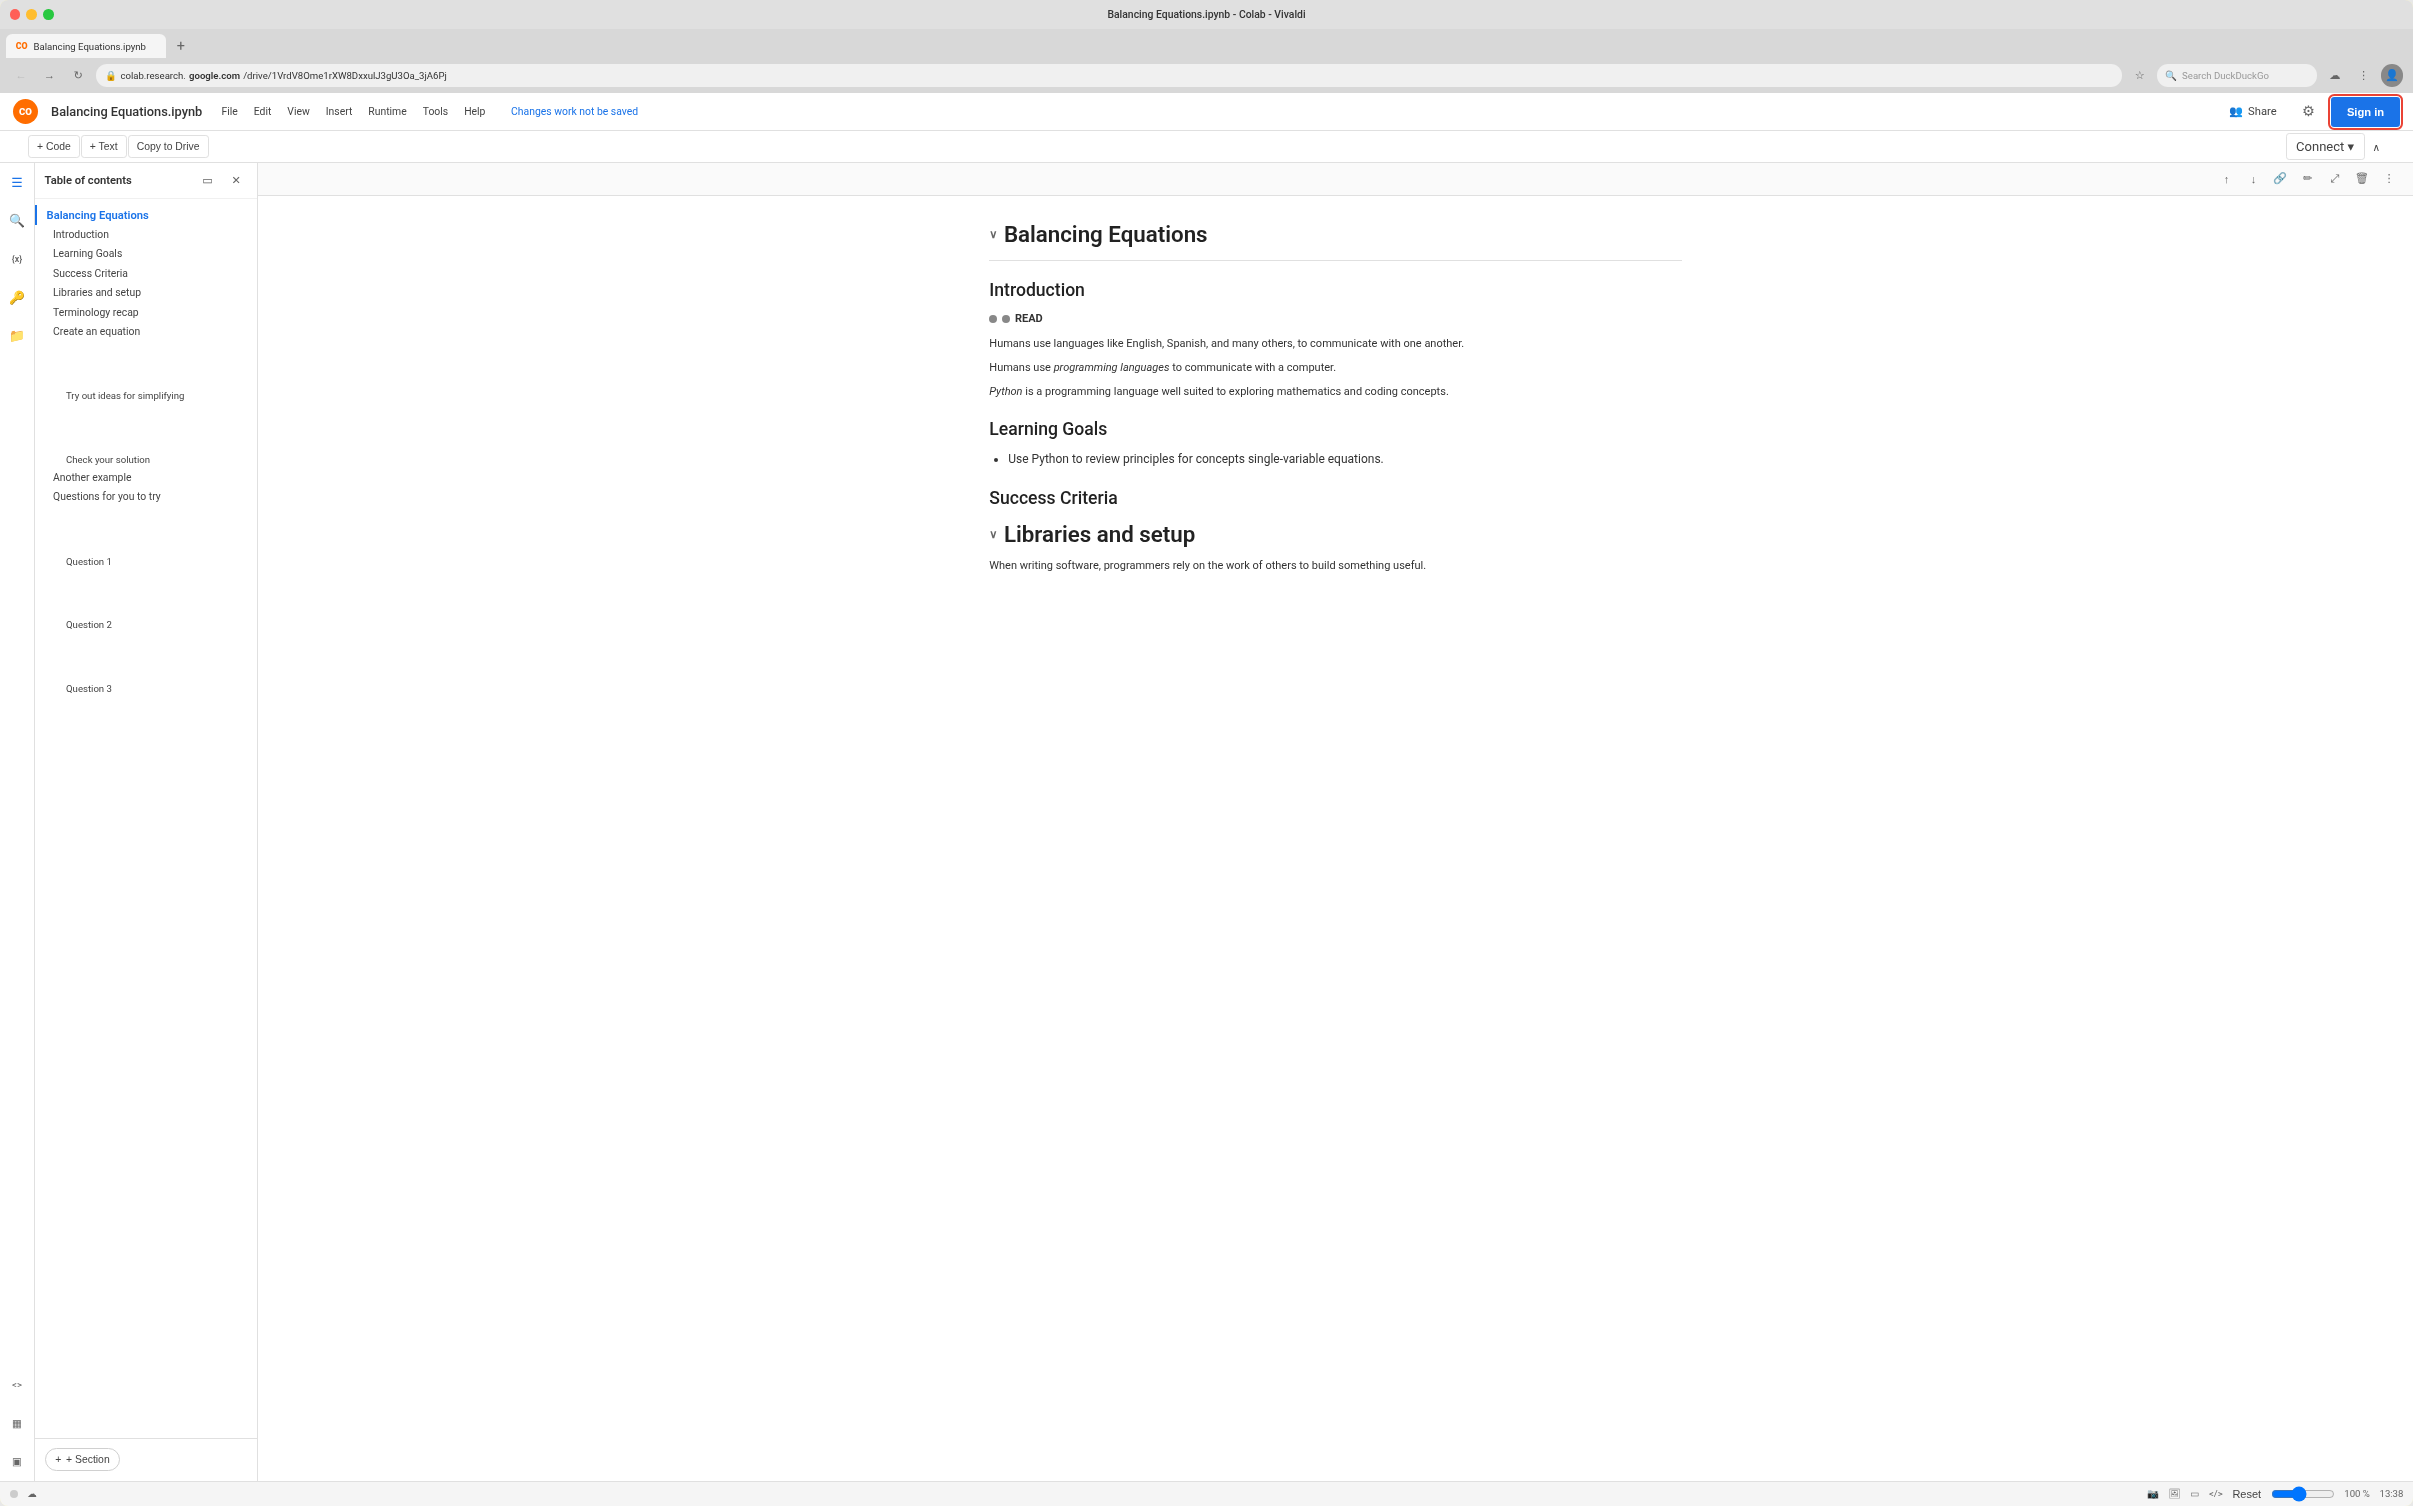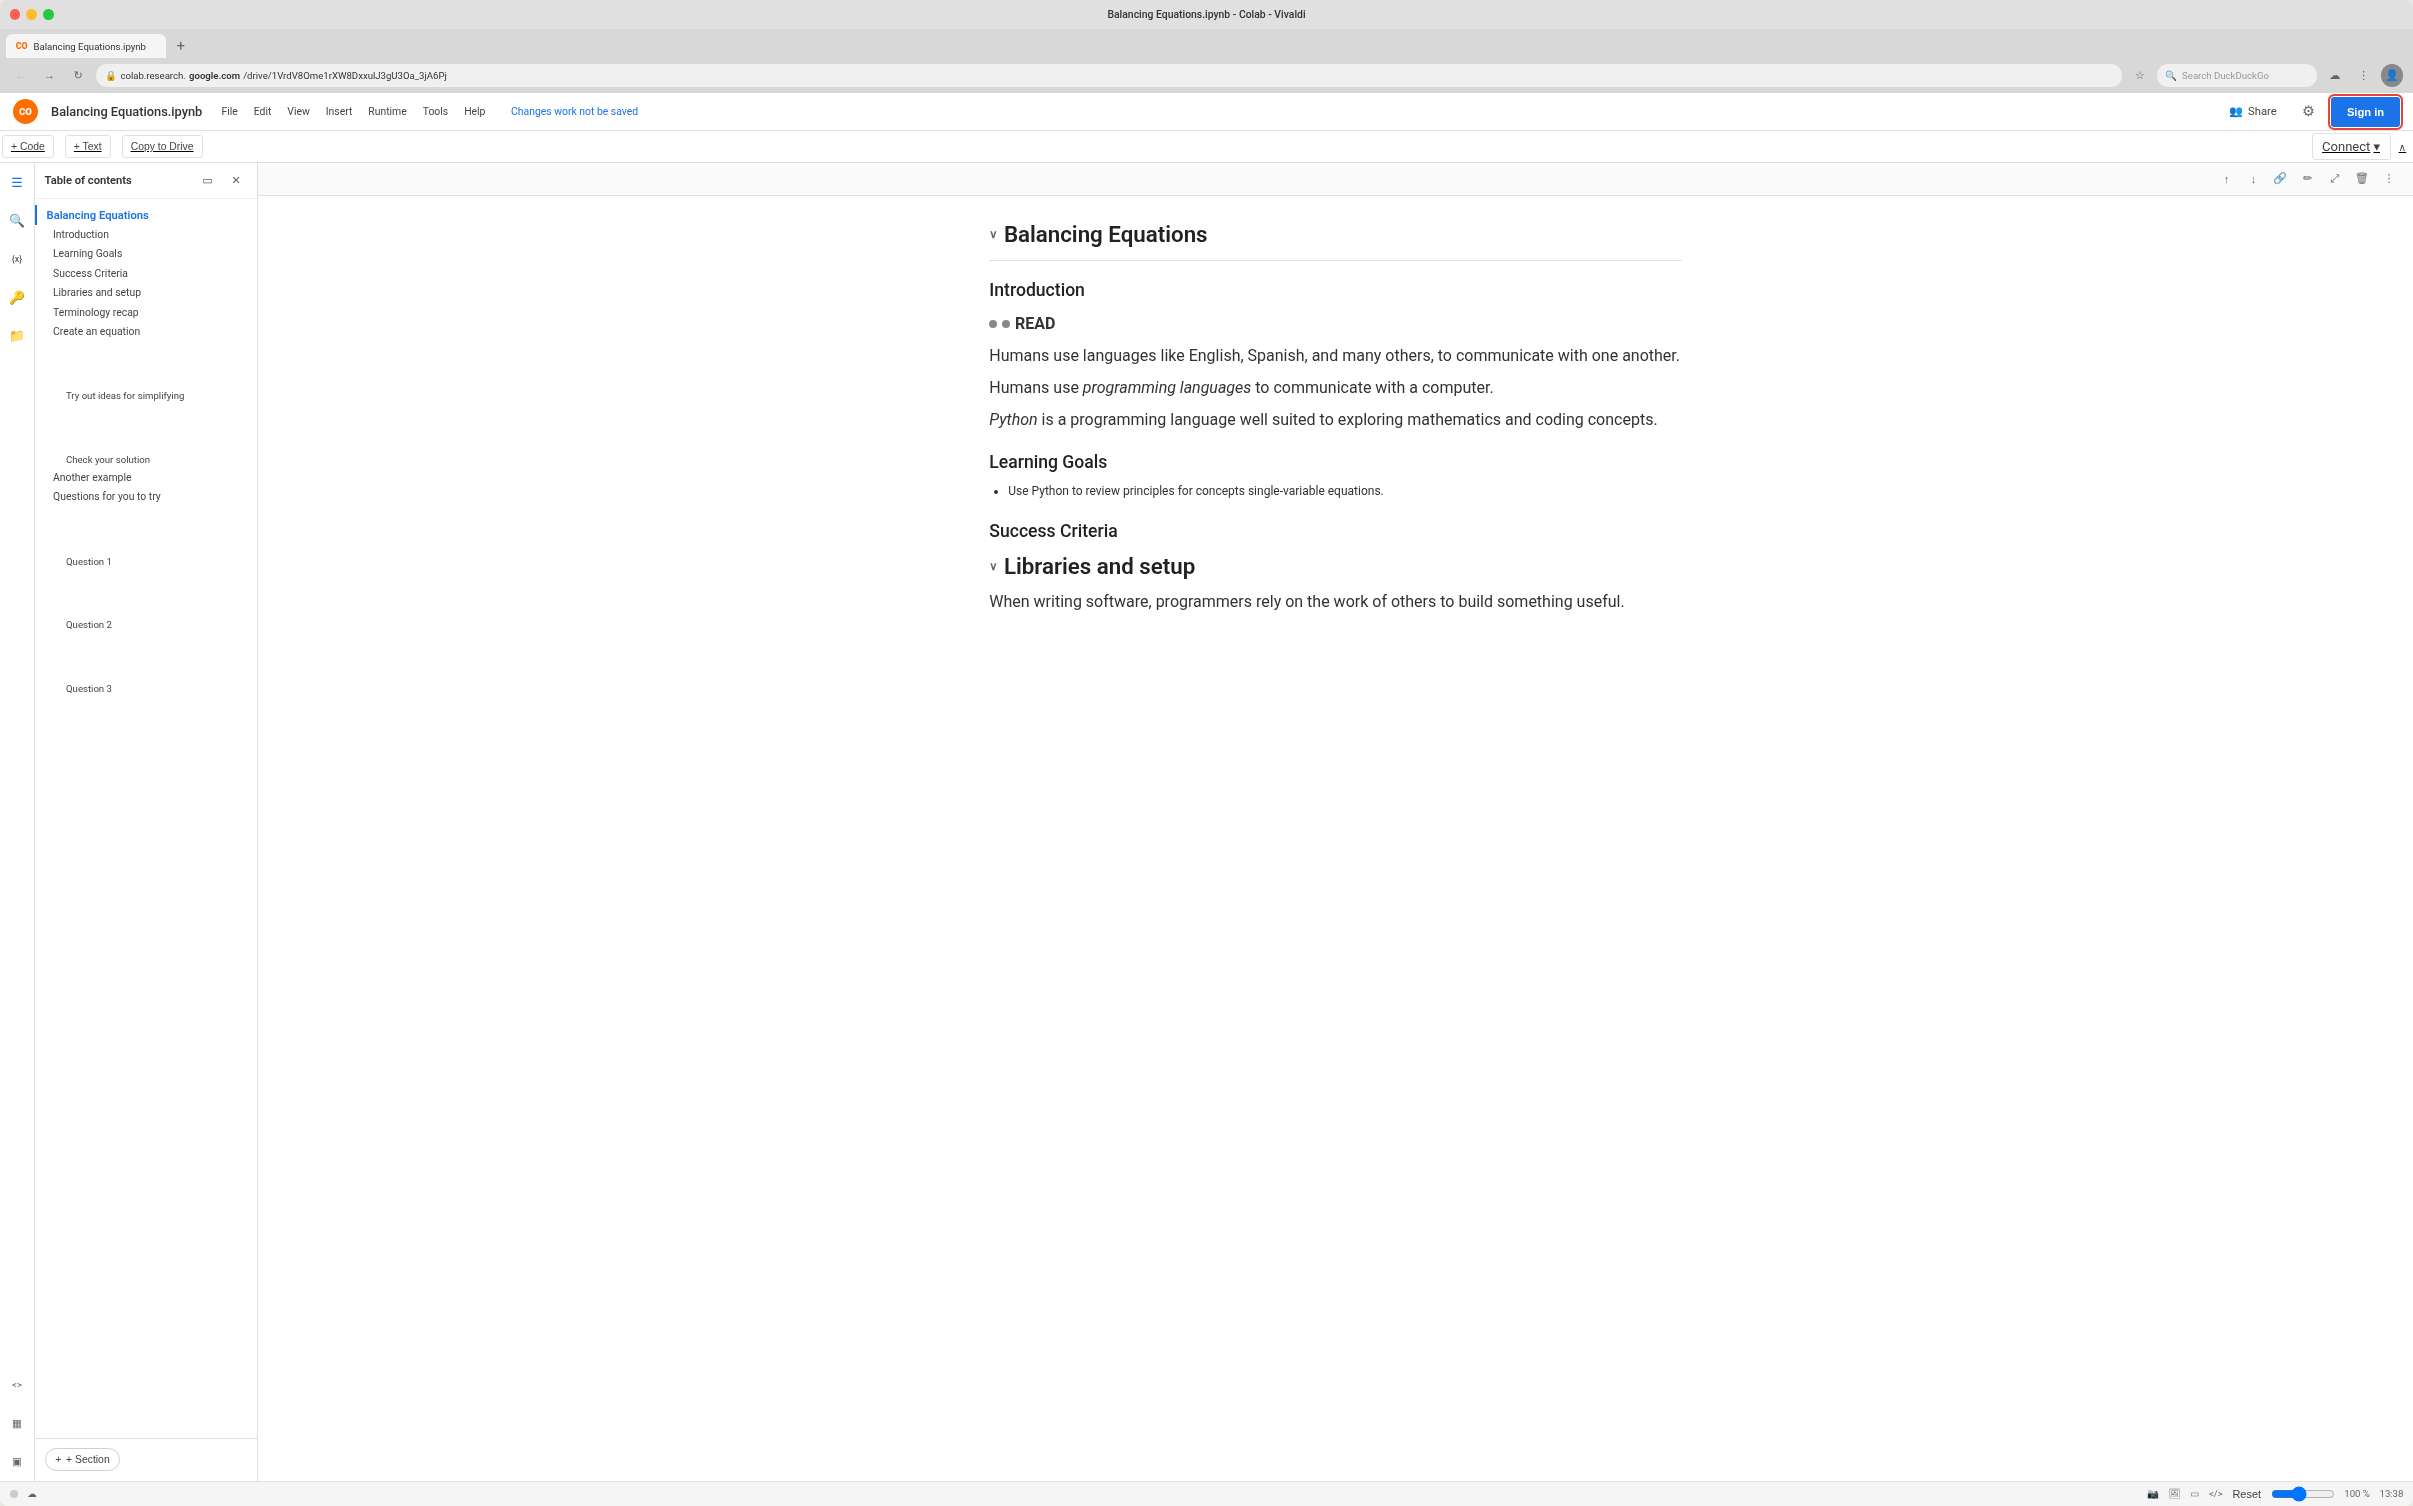--- a/index.html
+++ b/index.html
@@ -43,21 +43,21 @@
     .changes-notice { font-size: 10.4px; color: #1a73e8; margin-left: 6.4px; cursor: pointer; }
     .header-right { margin-left: auto; display: flex; align-items: center; gap: 9.6px; }
     .share-btn { display: flex; align-items: center; gap: 4.8px; font-size: 11.2px; color: #444; cursor: pointer; padding: 4.8px 9.6px; border-radius: 3.2px; }
     .settings-btn { width: 25.5px; height: 25.5px; display: flex; align-items: center; justify-content: center; cursor: pointer; color: #666; font-size: 14.4px; }
     .sign-in-btn { background: #1a73e8; color: white; border: none; border-radius: 3.2px; padding: 9px 16px; font-size: 11.2px; font-weight: 700; cursor: pointer; outline: 2.4px solid #ea4335; outline-offset: 1.6px; }
 
     
     .main-area { display: flex; flex: 1; overflow: hidden; }
 
     
-    .notebook-toolbar { height: 32px; background: white; border-bottom: 0.8px solid #e0e0e0; display: flex; align-items: center; padding: 0 2px; gap: 11px; position: sticky; top: 0; z-index: 10; text-decoration: underline; }
+    .notebook-toolbar { height: 32px; background: white; border-bottom: 0.8px solid #e0e0e0; display: flex; align-items: center; padding: 0 28px; gap: 1px; position: sticky; top: 0; z-index: 10; }
     .toolbar-btn { display: flex; align-items: center; gap: 3.2px; padding: 4.8px 8px; border: 0.8px solid #e0e0e0; border-radius: 3.2px; font-size: 10.4px; color: #444; cursor: pointer; background: white; }
     .connect-btn { display: flex; align-items: center; gap: 3.2px; margin-left: auto; padding: 4.8px 9.6px; border: 0.8px solid #e0e0e0; border-radius: 3.2px; font-size: 13px; color: #444; cursor: pointer; background: white; }
     .toolbar-right { margin-left: auto; display: flex; align-items: center; gap: 3.2px; }
 
     
     .sidebar { width: 223px; background: white; border-right: 0.8px solid #e0e0e0; display: flex; flex-direction: column; overflow: hidden; }
     .sidebar-icons { width: 35px; background: white; border-right: 0.8px solid #e0e0e0; display: flex; flex-direction: column; align-items: center; padding: 6.4px 0; gap: 12.8px; }
     .sidebar-icon { width: 25.5px; height: 25.5px; display: flex; align-items: center; justify-content: center; border-radius: 3.2px; cursor: pointer; color: #666; font-size: 12.8px; }
     .sidebar-icon.active { color: #1a73e8; }
     .toc-header { display: flex; align-items: center; justify-content: space-between; padding: 6.4px 9.6px; border-bottom: 0.8px solid #f0f0f0; }
@@ -76,21 +76,21 @@
     .add-section-btn { display: flex; align-items: center; gap: 4.8px; padding: 4.8px 9.6px; border: 0.8px solid #d0d0d0; border-radius: 16px; font-size: 10.4px; color: #444; cursor: pointer; background: white; }
 
     
     .notebook-content { flex: 1; overflow-y: auto; background: white; }
     .notebook-inner { max-width: 718px; margin: 0 auto; padding: 12.8px; }
     .cell-toolbar-btn { width: 22.3px; height: 22.3px; display: flex; align-items: center; justify-content: center; border-radius: 3.2px; cursor: pointer; color: #666; font-size: 11.2px; border: none; background: none; }
 
     
     .md-h1 { font-size: 22.3px; font-weight: 600; color: #222; margin: 12.8px 0 9.6px; display: flex; align-items: center; gap: 6.4px; }
     .md-h2 { font-size: 17.6px; font-weight: 500; color: #222; margin: 19px 0 9.6px; }
-    .md-p { font-size: 16px; line-height: 1.6; color: #333; margin: 6.4px 0; }
+    .md-p { font-size: 11px; line-height: 1.6; color: #333; margin: 6.4px 0; }
     .md-ul { margin: 6.4px 0 6.4px 19px; }
     .md-li { font-size: 12px; line-height: 1.7; color: #333; }
     .section-divider { border: none; border-top: 0.8px solid #e0e0e0; margin: 12.8px 0; }
     .chevron { font-size: 11.2px; color: #666; cursor: pointer; }
     .read-badge { display: inline-flex; align-items: center; gap: 4.8px; }
     .read-dot { width: 8px; height: 8px; border-radius: 50%; background: #888; display: inline-block; }
 
     
     .status-bar { height: 25.5px; background: #f5f5f5; border-top: 0.8px solid #e0e0e0; display: flex; align-items: center; padding: 0 9.6px; gap: 9.6px; font-size: 9.6px; color: #666; }
     .status-right { margin-left: auto; display: flex; align-items: center; gap: 9.6px; }

